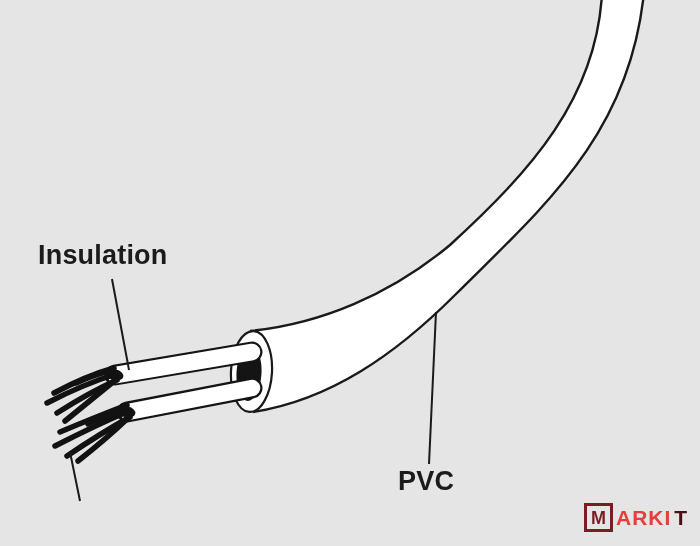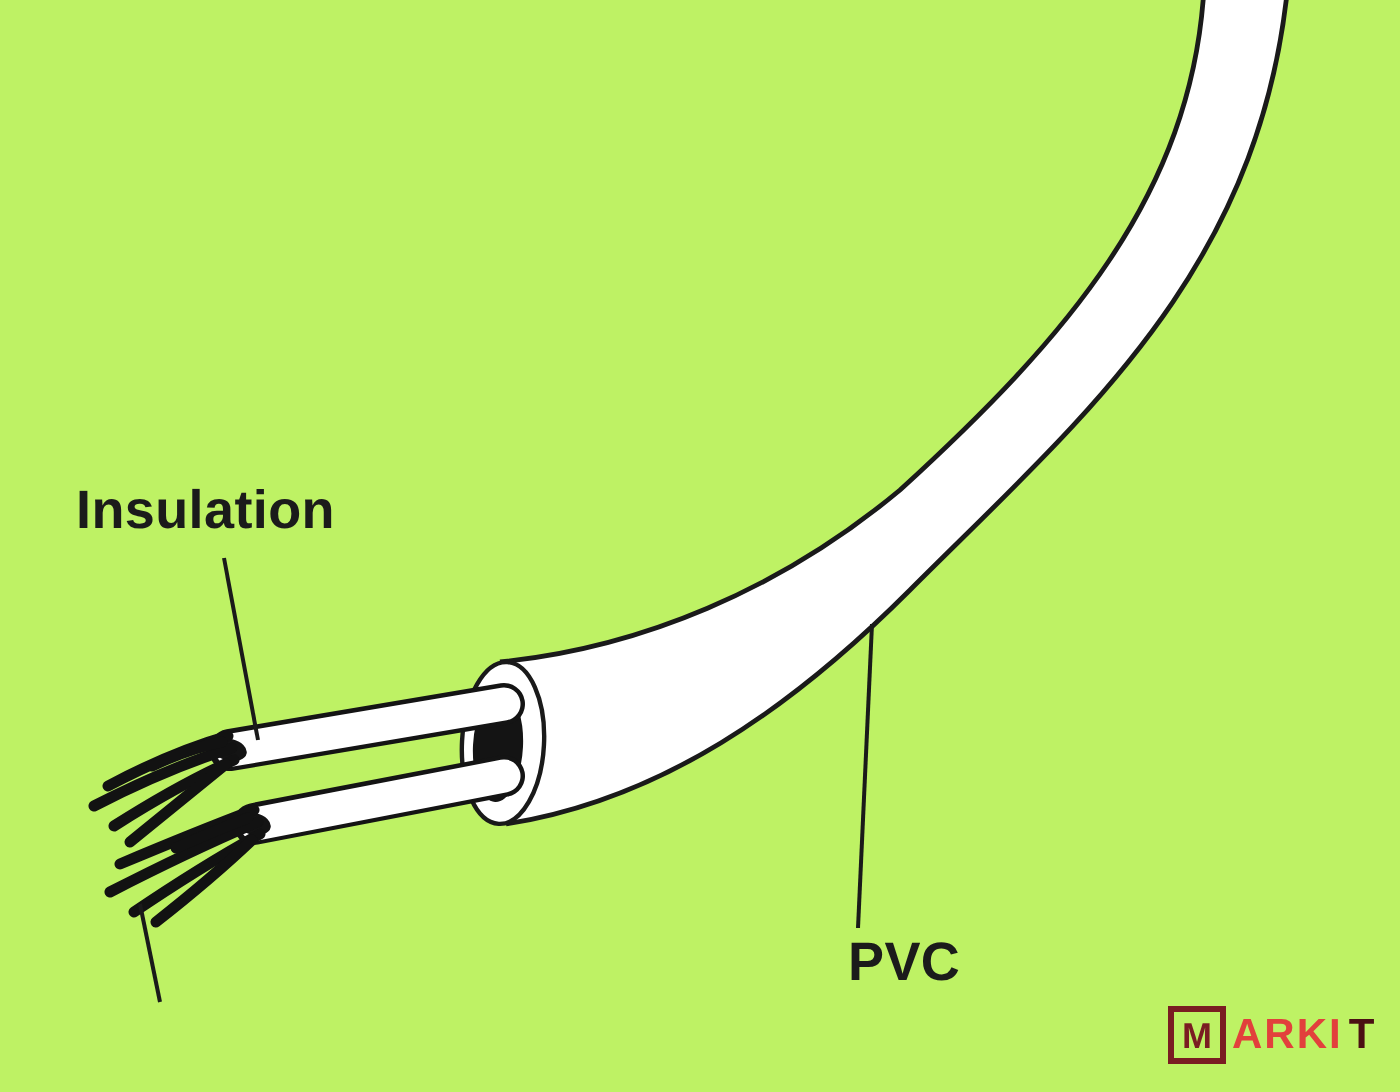--- a/index.html
+++ b/index.html
@@ -1,27 +1,27 @@
 <!DOCTYPE html>
 <html><head>
 <meta charset="utf-8">
 <style>
   html,body{margin:0;padding:0;background:#ffffff;}
   .canvas{
-    position:relative;width:700px;height:546px;background:#bef264;
+    position:relative;width:700px;height:546px;background:#e5e5e5;
     font-family:"Liberation Sans",sans-serif;overflow:hidden;
   }
   .diagram-svg{position:absolute;left:0;top:0;}
   .label{
     position:absolute;font-weight:700;font-size:27px;color:#1b1b1b;
     letter-spacing:.2px;white-space:nowrap;line-height:1.15;
   }
   .label-insulation{left:38px;top:240px;}
   .label-conductor{left:8px;top:504px;}
-  .label-pvc{left:398px;top:466px;margin-left:26px;}
+  .label-pvc{left:398px;top:466px;}
   .watermark{
     position:absolute;left:584px;top:503px;display:flex;align-items:center;gap:3px;
   }
   .wm-box{
     width:23px;height:23px;border:3px solid #7a1d22;color:#7a1d22;
     font-weight:700;font-size:18px;display:flex;align-items:center;
     justify-content:center;line-height:1;
   }
   .wm-red{color:#e2403c;font-weight:700;font-size:21px;letter-spacing:1px;}
   .wm-dark{color:#4a1013;font-weight:700;font-size:21px;}

